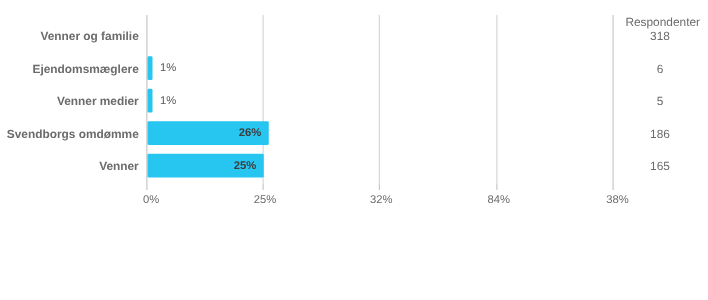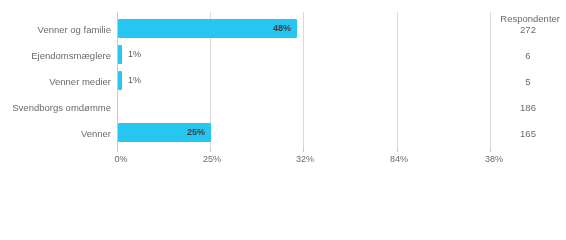--- a/index.html
+++ b/index.html
@@ -60,20 +60,21 @@
   }
   .cat-label {
     position: absolute;
     right: 0;
     width: 111px;
     text-align: right;
     font-size: 9.5px;
     line-height: 11px;
     color: #6b6b6b;
     white-space: nowrap;
+    font-weight: bold;
   }
 
   
   .bars-layer {
     position: absolute;
     left: 0; top: 0;
     width: 566px; height: 179px;
   }
   .bar-row {
     position: absolute;
@@ -164,38 +165,38 @@
 
   <div class="cat-labels">
     <div class="cat-label" style="top:24px">Venner og familie</div>
     <div class="cat-label" style="top:50px">Ejendomsmæglere</div>
     <div class="cat-label" style="top:76px">Venner medier</div>
     <div class="cat-label" style="top:102px">Svendborgs omdømme</div>
     <div class="cat-label" style="top:128px">Venner</div>
   </div>
 
   <div class="bars-layer">
-    <div class="bar-row" style="top:19px;width:373px">
-      <div class="bar" style="width:179px">
-        <span class="bar-value inside">48%</span>
-      </div>
-    </div>
 
     <div class="bar-row" style="top:45px;width:373px">
       <div class="bar" style="width:4px">
         <span class="bar-value outside">1%</span>
       </div>
     </div>
 
     <div class="bar-row" style="top:71px;width:373px">
       <div class="bar" style="width:4px">
         <span class="bar-value outside">1%</span>
       </div>
     </div>
 
+    <div class="bar-row" style="top:97px;width:373px">
+      <div class="bar" style="width:97px">
+        <span class="bar-value inside">26%</span>
+      </div>
+    </div>
 
     <div class="bar-row" style="top:123px;width:373px">
       <div class="bar" style="width:93px">
         <span class="bar-value inside">25%</span>
       </div>
     </div>
   </div>
 
   <div class="grid-layer">
     <div class="tick" style="left:117px"></div>
@@ -206,20 +207,20 @@
 
     <div class="tick-label" style="left:121px">0%</div>
     <div class="tick-label" style="left:212px">25%</div>
     <div class="tick-label" style="left:305px">32%</div>
     <div class="tick-label" style="left:399px">84%</div>
     <div class="tick-label" style="left:494px">38%</div>
   </div>
 
   <div>
     <div class="resp-header">Respondenter</div>
-    <div class="resp-value" style="top:24px">272</div>
+    <div class="resp-value" style="top:24px">318</div>
     <div class="resp-value" style="top:50px">6</div>
     <div class="resp-value" style="top:76px">5</div>
     <div class="resp-value" style="top:102px">186</div>
     <div class="resp-value" style="top:128px">165</div>
   </div>
 
 </div>
 
 </body></html>

